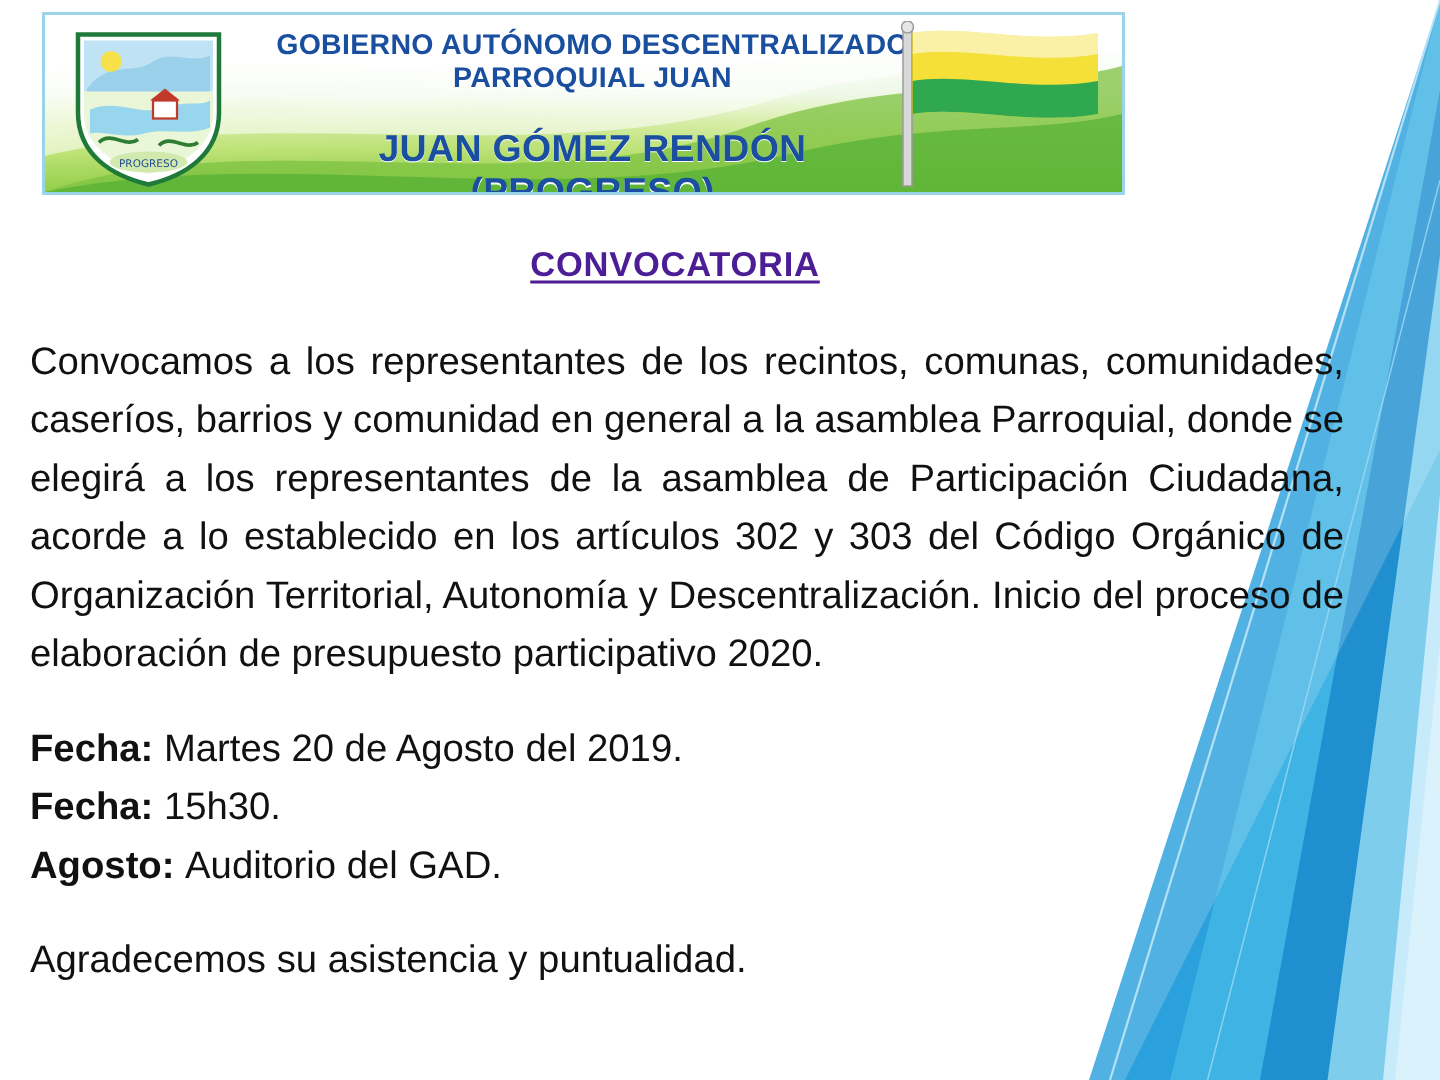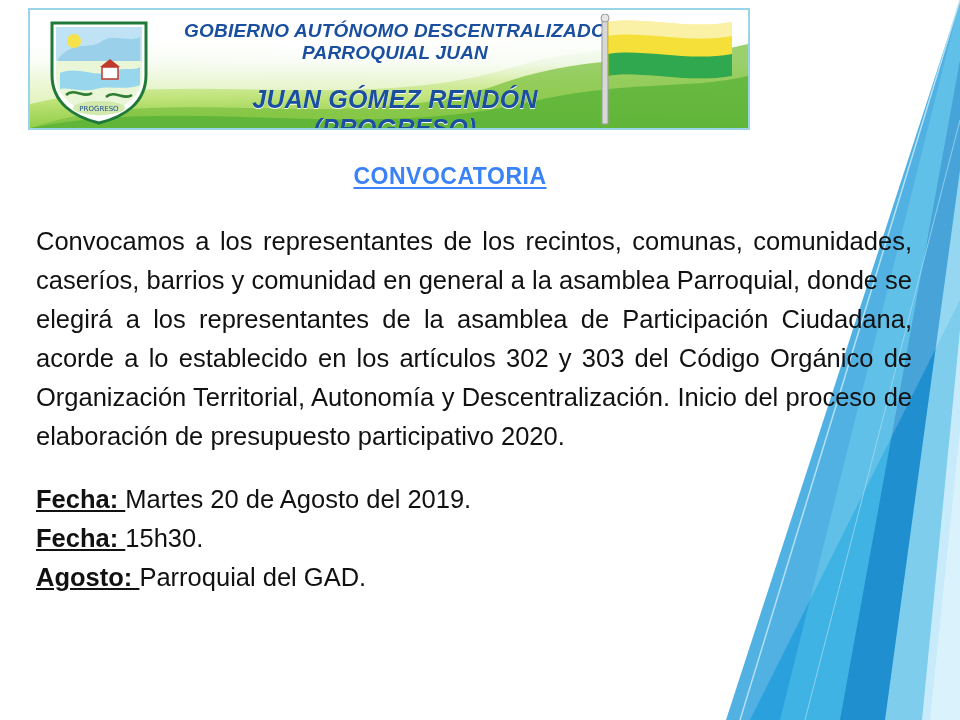--- a/index.html
+++ b/index.html
@@ -75,21 +75,20 @@
   }
   .banner-text .l1,
   .banner-text .l2,
   .banner-text .l3 {
     font-family: "Liberation Sans", sans-serif;
     font-weight: bold;
     color: #1a4fa0;
     font-size: 19px;
     letter-spacing: .2px;
     text-shadow: 0 1px 0 #ffffff;
-    font-style: italic;
   }
   .banner-text .l2 { font-size: 19px; }
   .banner-text .l3 { font-size: 25px; margin-top: 20px; }
   .banner-text .l4 {
     margin-top: 3px;
     font-size: 19px;
     font-weight: bold;
     color: #1f7a3a;
     text-shadow: 0 1px 0 #ffffff;
   }
@@ -107,43 +106,43 @@
   .title {
     position: absolute;
     left: 0;
     top: 163px;
     width: 900px;
     text-align: center;
     font-family: "Liberation Sans", sans-serif;
     font-size: 23px;
     font-weight: bold;
     letter-spacing: .5px;
-    color: #3b82f6;
+    color: #4c1d95;
     text-decoration: underline;
     text-underline-offset: 3px;
   }
 
   .body-text {
     position: absolute;
-    left: 36px;
+    left: 20px;
     top: 222px;
     width: 876px;
     font-family: "Liberation Sans", sans-serif;
     font-size: 25.5px;
     line-height: 39px;
     color: #111111;
   }
   .para {
     text-align: justify;
     text-justify: inter-word;
     margin: 0;
   }
   .spacer { height: 24px; }
   .meta-line { margin: 0; }
-  .meta-line b { font-weight: bold; text-decoration: underline; }
+  .meta-line b { font-weight: bold; }
   .closing { margin: 0; }
 </style>
 </head>
 <body>
 
 <div class="slide">
 
   <div class="deco">
     <svg width="330" height="720" viewBox="0 0 330 720" xmlns="http://www.w3.org/2000/svg">
       <polygon points="330,0 330,720 96,720" fill="#2aa0dc"></polygon>
@@ -206,19 +205,20 @@
     <p class="meta-line">
       <b>Fecha: </b>
       <span>Martes 20 de Agosto del 2019.</span>
     </p>
     <p class="meta-line">
       <b>Fecha: </b>
       <span>15h30.</span>
     </p>
     <p class="meta-line">
       <b>Agosto: </b>
-      <span>Parroquial del GAD.</span>
+      <span>Auditorio del GAD.</span>
     </p>
 
     <div class="spacer"></div>
+    <p class="closing">Agradecemos su asistencia y puntualidad.</p>
   </div>
 
 </div>
 
 </body></html>

